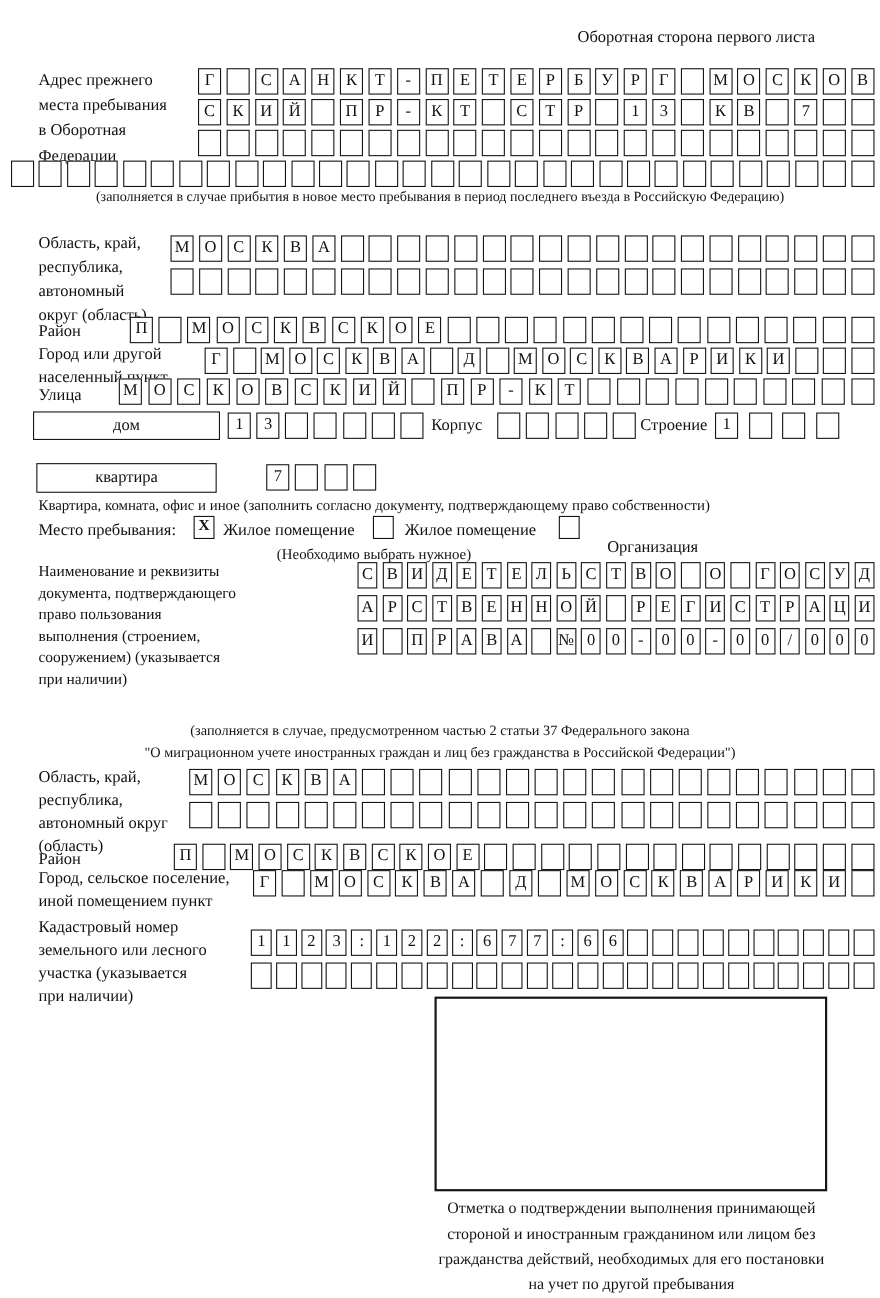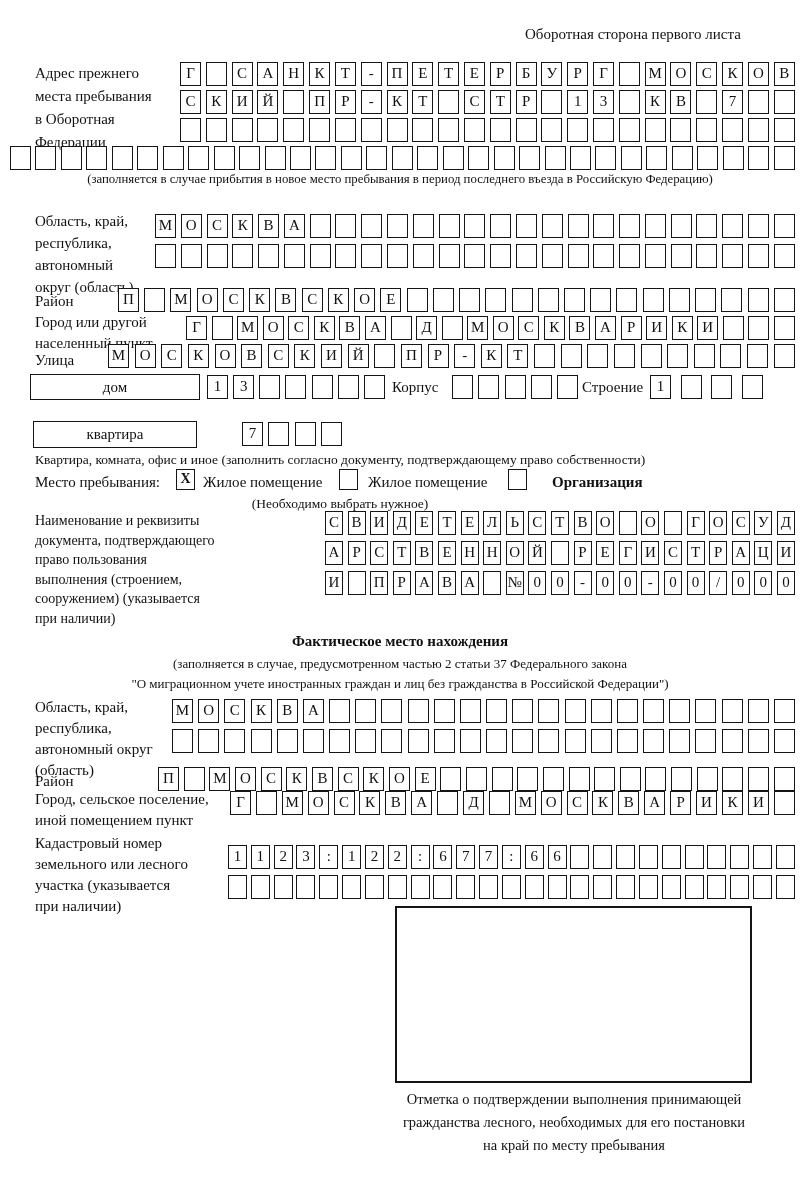--- a/index.html
+++ b/index.html
@@ -334,21 +334,21 @@
       <span class="cell"></span>
     </div>
   <div class="abs cap" style="left:35px;top:452px;">Квартира, комната, офис и иное (заполнить согласно документу, подтверждающему право собственности)</div>
 
   <div class="abs lbl" style="left:35px;top:472px;">Место пребывания:</div>
   <div class="abs chk" style="left:176px;top:469px;">X</div>
   <div class="abs lbl" style="left:203px;top:472px;">Жилое помещение</div>
   <div class="abs chk" style="left:339px;top:469px;"></div>
   <div class="abs lbl" style="left:368px;top:472px;">Жилое помещение</div>
   <div class="abs chk" style="left:508px;top:469px;"></div>
-  <div class="abs lbl" style="left:552px;top:472px;font-weight:bold;">Организация</div>
+  <div class="abs lbl" style="left:552px;top:488px;">Организация</div>
   <div class="abs cap center" style="left:200px;top:496px;width:280px;">(Необходимо выбрать нужное)</div>
 
   <div class="abs" style="left:35px;top:511px;font-size:14px;line-height:19.5px;">
       <div>Наименование и реквизиты</div>
       <div>документа, подтверждающего</div>
       <div>право пользования</div>
       <div>выполнения (строением,</div>
       <div>сооружением) (указывается</div>
       <div>при наличии)</div>
     </div>
@@ -415,21 +415,20 @@
       <span class="cell" style="width: 18px;">0</span>
       <span class="cell" style="width: 18px;">-</span>
       <span class="cell" style="width: 18px;">0</span>
       <span class="cell" style="width: 18px;">0</span>
       <span class="cell" style="width: 18px;">/</span>
       <span class="cell" style="width: 18px;">0</span>
       <span class="cell" style="width: 18px;">0</span>
       <span class="cell" style="width: 18px;">0</span>
     </div>
 
-  <div class="abs lbl bold center" style="left:0;top:631px;width:800px;">Фактическое место нахождения</div>
   <div class="abs center" style="left:0;top:654px;width:800px;font-size:13px;line-height:20px;">
       <div>(заполняется в случае, предусмотренном частью 2 статьи 37 Федерального закона</div>
       <div>"О миграционном учете иностранных граждан и лиц без гражданства в Российской Федерации")</div>
     </div>
 
   <div class="abs lbl" style="left:35px;top:697px;line-height:21px;">
       <div>Область, край,</div>
       <div>республика,</div>
       <div>автономный округ</div>
       <div>(область)</div>
@@ -602,17 +601,18 @@
       <span class="cell" style="width: 19px;"></span>
       <span class="cell" style="width: 19px;"></span>
       <span class="cell" style="width: 19px;"></span>
       <span class="cell" style="width: 19px;"></span>
       <span class="cell" style="width: 19px;"></span>
     </div>
 
   <div class="abs stamp" style="left:395px;top:906px;width:357px;height:177px;"></div>
   <div class="abs center" style="left:378px;top:1088px;width:392px;font-size:14.5px;line-height:23px;">
       <div>Отметка о подтверждении выполнения принимающей</div>
-      <div>гражданства лесного, необходимых для его постановки</div>
-      <div>на край по месту пребывания</div>
+      <div>стороной и иностранным гражданином или лицом без</div>
+      <div>гражданства действий, необходимых для его постановки</div>
+      <div>на учет по другой пребывания</div>
     </div>
 
 </div>
 
 </body></html>

